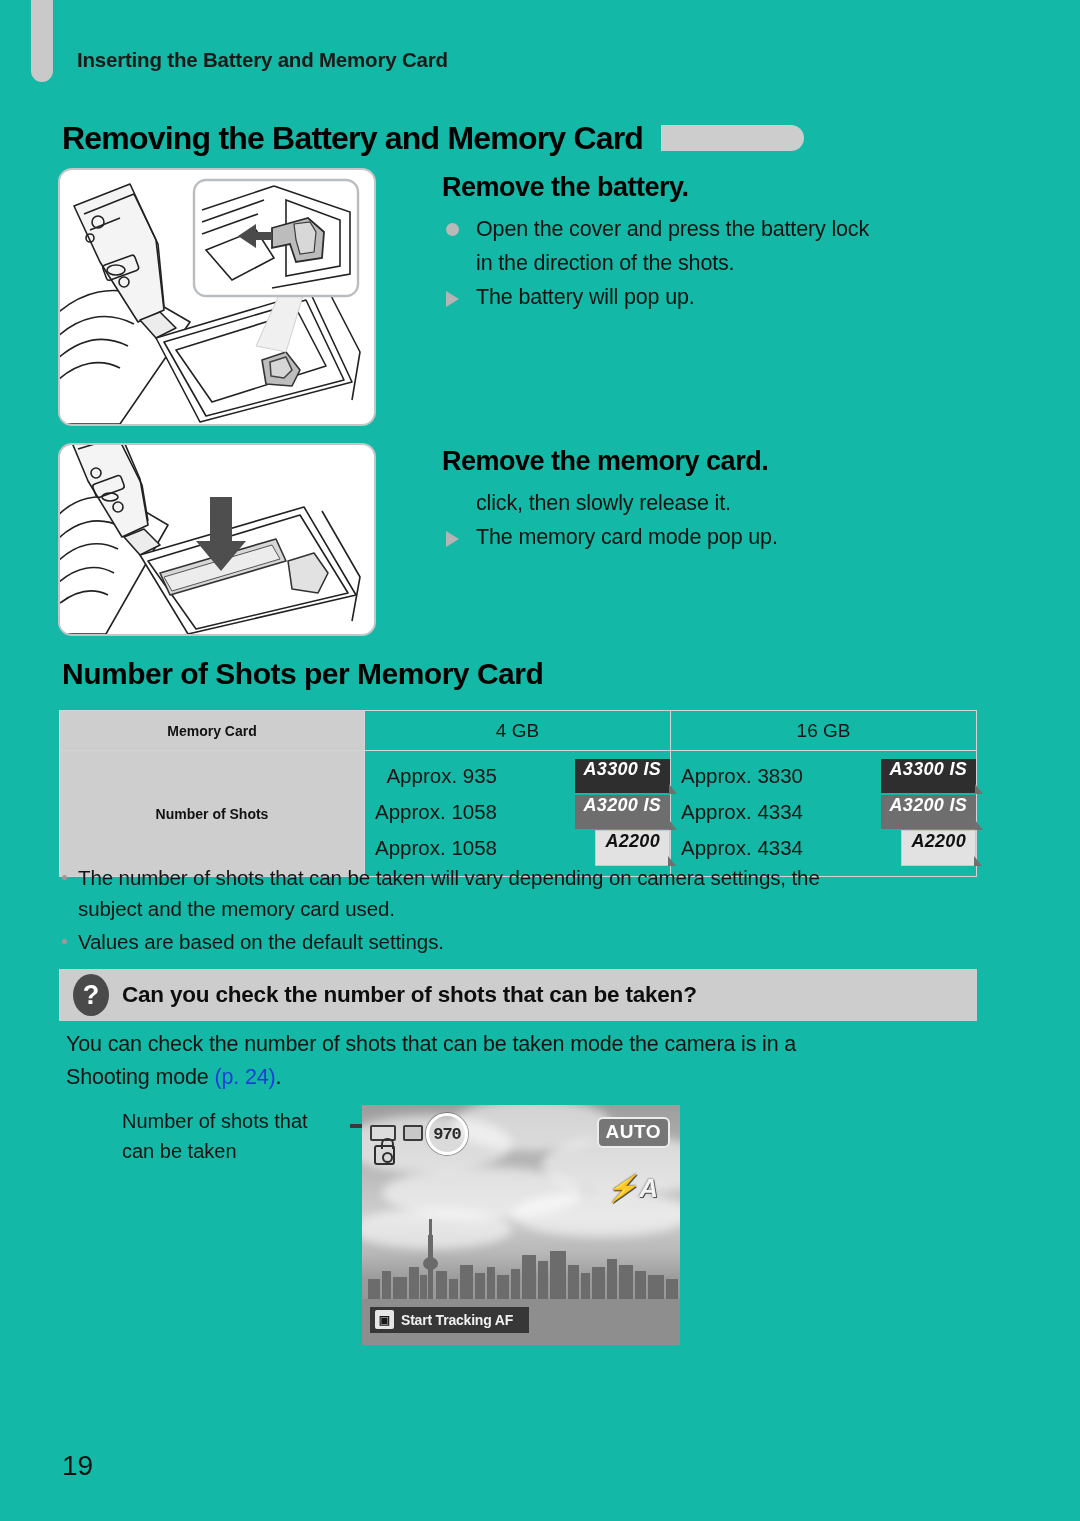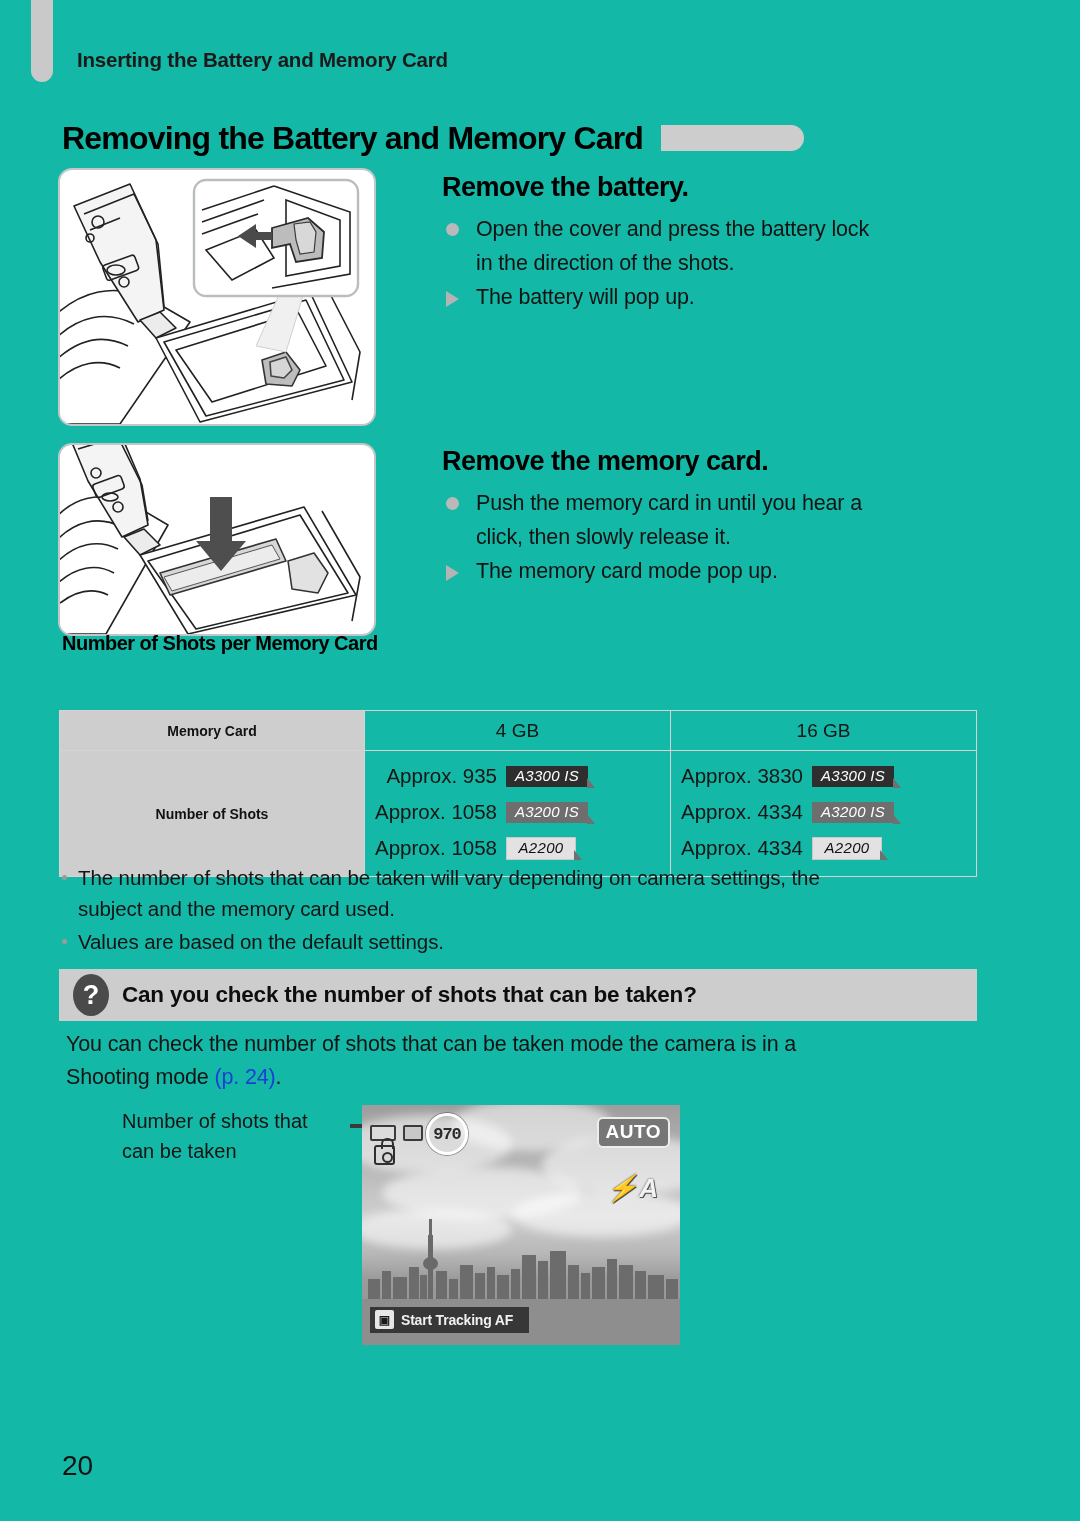--- a/index.html
+++ b/index.html
@@ -79,22 +79,22 @@
   .mark-tri {
     width: 0; height: 0; display: block;
     border-left: 13px solid #b4b4b4;
     border-top: 8px solid transparent;
     border-bottom: 8px solid transparent;
   }
   .cont { padding-left: 34px; font-size: 21.5px; line-height: 34px; color: #131313; letter-spacing: -0.15px; }
 
   
   .section-heading {
-    position: absolute; left: 62px; top: 632px;
-    font-size: 20px; font-weight: bold; letter-spacing: -0.5px;
+    position: absolute; left: 62px; top: 657px;
+    font-size: 30px; font-weight: bold; letter-spacing: -0.5px;
     color: #000;
   }
 
   
   .shots-table {
     position: absolute; left: 59px; top: 710px;
     width: 918px;
     border-collapse: collapse;
   }
   .shots-table td {
@@ -104,32 +104,32 @@
   .th-label {
     background: #cecece;
     font-size: 14px; font-weight: bold;
     text-align: center;
     color: #111;
     width: 305px;
   }
   .td-cap { text-align: center; font-size: 19px; height: 40px; color: #161616; }
   .td-shots { padding: 7px 0 10px 0; }
   .shot-line {
-    display: flex; align-items: center; justify-content: flex-start;
+    display: flex; align-items: center; justify-content: space-between;
     font-size: 20.5px; color: #161616; height: 36px; gap: 9px;
   }
   .shot-num { min-width: 132px; text-align: right; }
 
   
   .badge {
     position: relative;
     display: inline-block;
-    font-size: 15px; font-weight: normal; font-style: italic;
+    font-size: 18px; font-weight: bold; font-style: italic;
     letter-spacing: 0.3px;
-    padding: 2px 9px 3px 9px;
+    padding: 2px 9px 16px 9px;
     line-height: 16px;
     min-width: 70px;
     text-align: center;
   }
   .badge::after {
     content: ""; position: absolute;
     right: -7px; bottom: -1px;
     width: 0; height: 0;
     border-left: 8px solid #707070;
     border-top: 10px solid transparent;
@@ -395,26 +395,20 @@
       </g>
 
       <g>
         <path d="M150 52 L 172 52 L 172 96 L 186 96 L 161 126 L 136 96 L 150 96 Z" fill="#4e4e4e"></path>
       </g>
     </svg>
   </div>
 
   <div class="step" style="left:442px; top:446px;">
     <div class="step-title">Remove the memory card.</div>
-    <div class="bullet-line">
-      <span class="mark">
-          <span class="mark-dot"></span>
-        </span>
-      <span>Push the memory card in until you hear a</span>
-    </div>
     <div class="cont">click, then slowly release it.</div>
     <div class="bullet-line">
       <span class="mark">
           <span class="mark-tri"></span>
         </span>
       <span>The memory card mode pop up.</span>
     </div>
   </div>
 
   <div class="section-heading">Number of Shots per Memory Card</div>
@@ -537,15 +531,15 @@
 
     <div class="badge-auto">AUTO</div>
     <div class="flash-a">⚡A</div>
 
     <div class="track-bar">
       <div class="track-ic">▣</div>
       <div class="track-label">Start Tracking AF</div>
     </div>
   </div>
 
-  <div class="page-number">20</div>
+  <div class="page-number">19</div>
 
 </div>
 
 </body></html>

